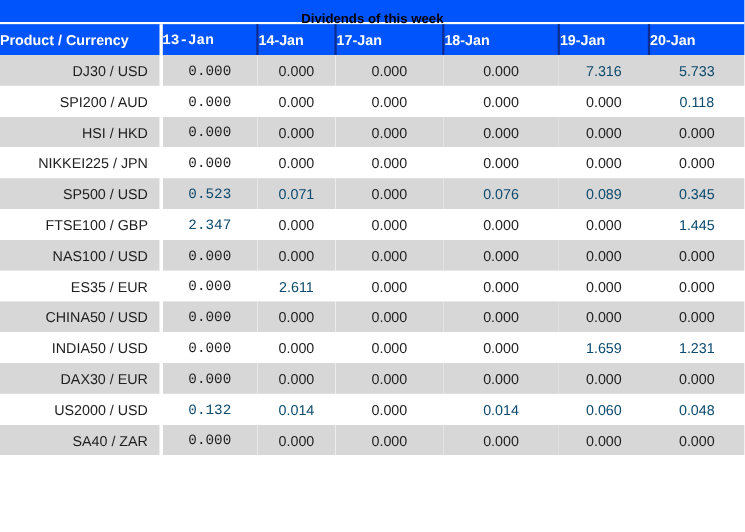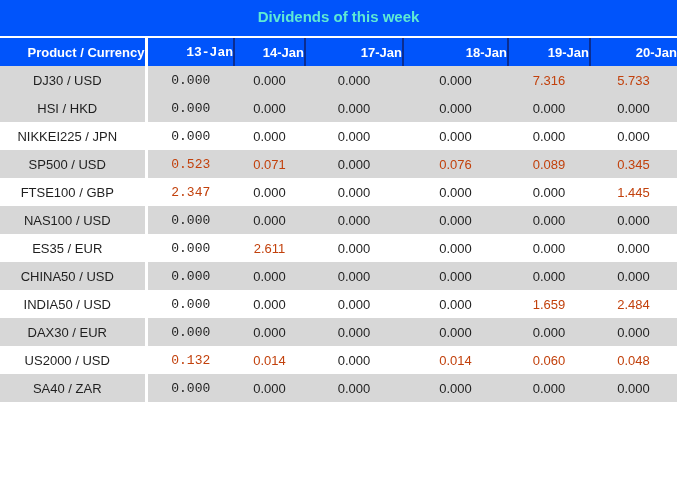--- a/index.html
+++ b/index.html
@@ -9,26 +9,26 @@
     font-family: "Liberation Sans", sans-serif;
   }
   .widget {
     width: 677px;
     height: 484px;
     overflow: hidden;
     background: #ffffff;
   }
   .title-bar {
     width: 677px;
-    height: 38px;
+    height: 22px;
     background: #0054fb;
     border-bottom: 2px solid #ffffff;
-    color: #5eead4;
+    color: #000000;
     font-weight: bold;
-    font-size: 15px;
+    font-size: 12px;
     line-height: 34px;
     text-align: center;
     box-sizing: border-box;
   }
   table.div-table {
     width: 677px;
     border-collapse: collapse;
     table-layout: fixed;
     font-size: 13px;
   }
@@ -37,51 +37,52 @@
   .c2 { width: 71px; }
   .c3 { width: 98px; }
   .c4 { width: 105px; margin-left: 44px; }
   .c5 { width: 82px; margin-left: 13px; }
   .c6 { width: 87px; }
   table.div-table th {
     background: #0054fb;
     color: #ffffff;
     font-weight: bold;
     height: 28px;
-    text-align: right;
+    text-align: left;
     padding: 0;
     box-sizing: border-box;
   }
   table.div-table th.c0 {
     border-right: 3px solid #ffffff;
   }
   table.div-table th.date-col + th.date-col {
     border-left: 2px solid #0b2d91;
   }
   table.div-table td {
     height: 28px;
     padding: 0;
     text-align: center;
     color: #1f1f1f;
     box-sizing: border-box;
     white-space: nowrap;
     overflow: hidden;
   }
   table.div-table td.product {
+    text-align: right;
     padding-right: 10px;
     border-right: 3px solid #ffffff;
   }
   table.div-table tr.alt td {
     background: #d7d7d7;
   }
   table.div-table tr.plain td {
     background: #ffffff;
   }
   table.div-table td.hot {
-    color: #c2410c;
+    color: #0c4a6e;
   }
 </style>
 </head>
 <body>
 
 <div class="widget">
   <div class="title-bar">Dividends of this week</div>
   <table class="div-table">
     <thead>
       <tr id="header-row">
@@ -97,20 +98,29 @@
     <tbody id="table-body">
         <tr class="alt">
           <td class="product c0">DJ30 / USD</td>
           <td class="c1">0.000</td>
           <td class="c2">0.000</td>
           <td class="c3">0.000</td>
           <td class="c4">0.000</td>
           <td class="c5 hot">7.316</td>
           <td class="c6 hot">5.733</td>
         </tr>
+        <tr class="plain">
+          <td class="product c0">SPI200 / AUD</td>
+          <td class="c1">0.000</td>
+          <td class="c2">0.000</td>
+          <td class="c3">0.000</td>
+          <td class="c4">0.000</td>
+          <td class="c5">0.000</td>
+          <td class="c6 hot">0.118</td>
+        </tr>
         <tr class="alt">
           <td class="product c0">HSI / HKD</td>
           <td class="c1">0.000</td>
           <td class="c2">0.000</td>
           <td class="c3">0.000</td>
           <td class="c4">0.000</td>
           <td class="c5">0.000</td>
           <td class="c6">0.000</td>
         </tr>
         <tr class="plain">
@@ -167,21 +177,21 @@
           <td class="c5">0.000</td>
           <td class="c6">0.000</td>
         </tr>
         <tr class="plain">
           <td class="product c0">INDIA50 / USD</td>
           <td class="c1">0.000</td>
           <td class="c2">0.000</td>
           <td class="c3">0.000</td>
           <td class="c4">0.000</td>
           <td class="c5 hot">1.659</td>
-          <td class="c6 hot">2.484</td>
+          <td class="c6 hot">1.231</td>
         </tr>
         <tr class="alt">
           <td class="product c0">DAX30 / EUR</td>
           <td class="c1">0.000</td>
           <td class="c2">0.000</td>
           <td class="c3">0.000</td>
           <td class="c4">0.000</td>
           <td class="c5">0.000</td>
           <td class="c6">0.000</td>
         </tr>

